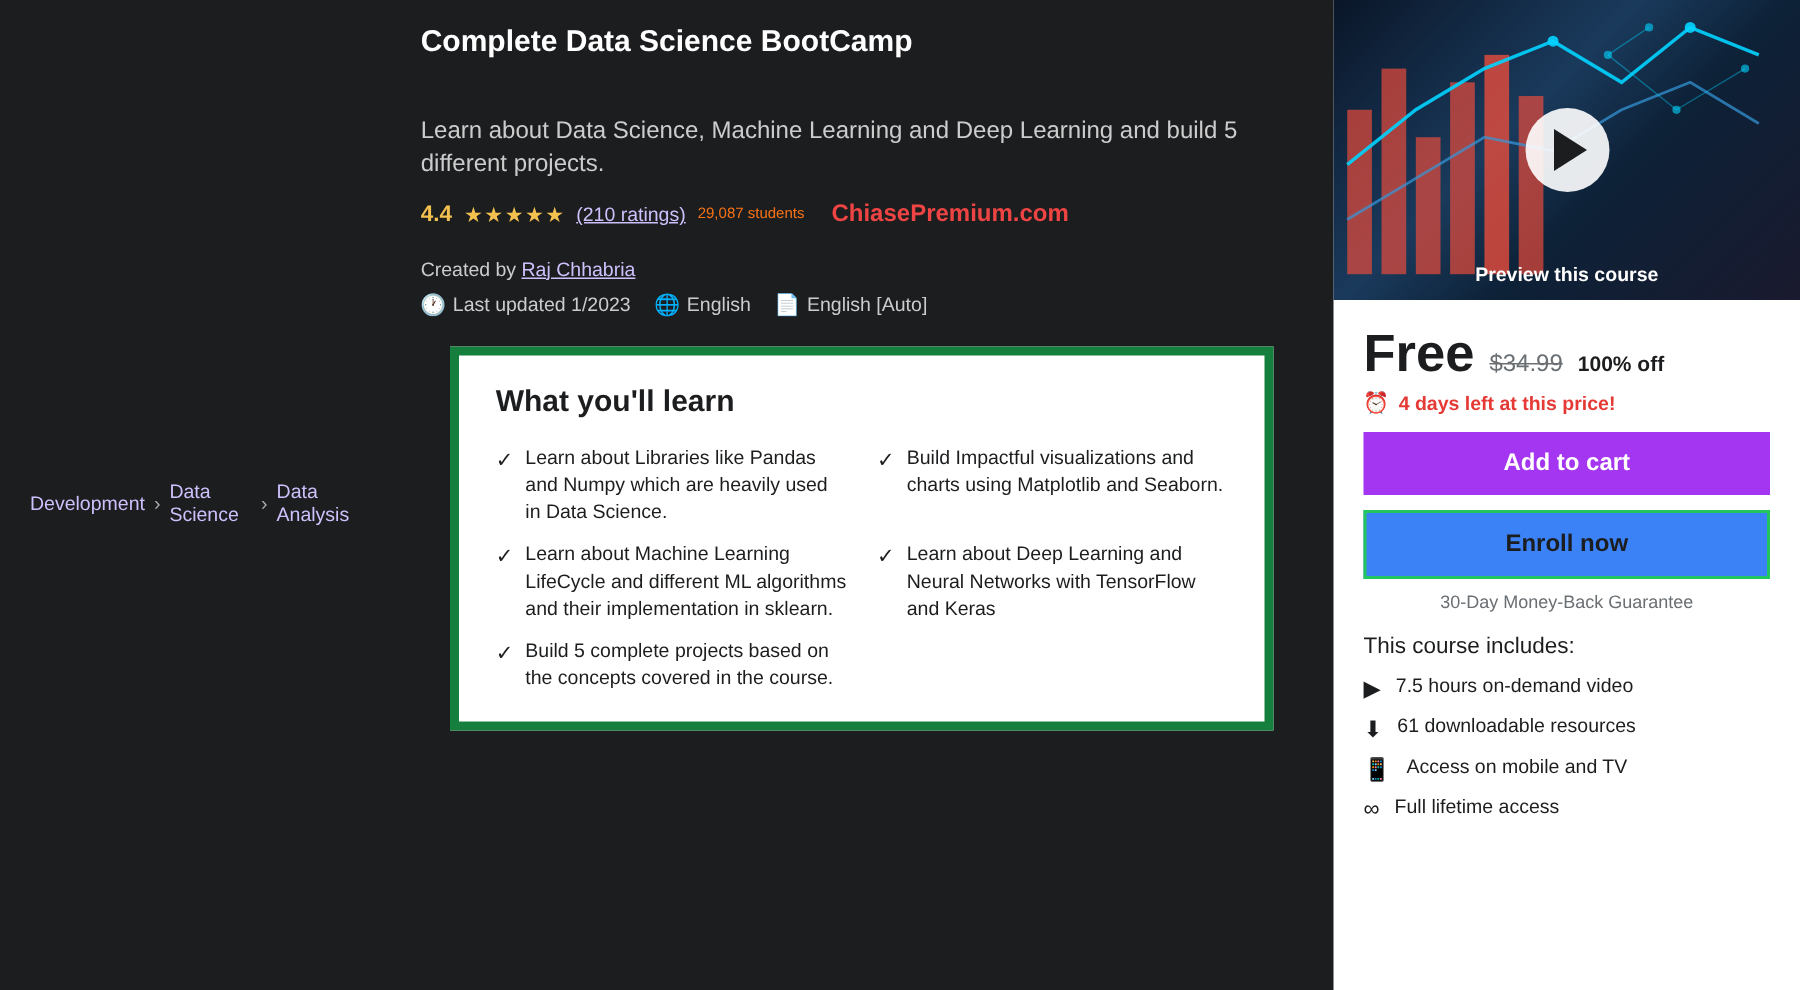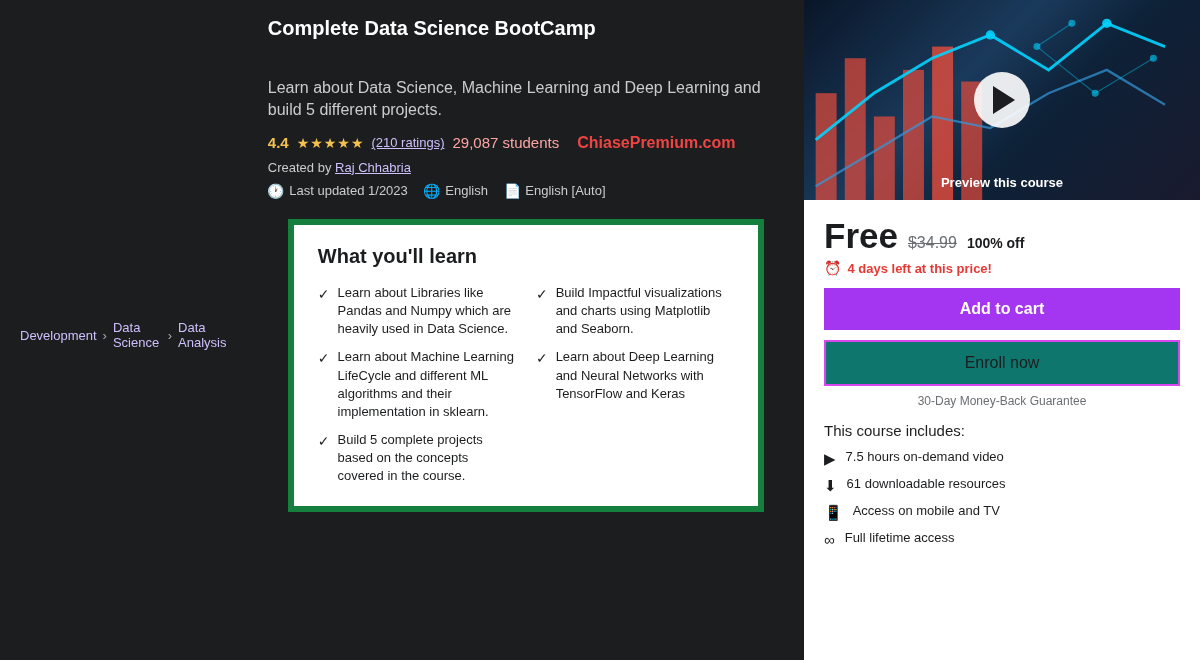--- a/index.html
+++ b/index.html
@@ -56,21 +56,21 @@
       margin-bottom: 12px;
       line-height: 1.4;
       max-width: 680px;
       margin-top: 37px;
     }
 
     .rating-row {
       display: flex;
       align-items: center;
       gap: 8px;
-      margin-bottom: 8px;
+      margin-bottom: 20px;
       flex-wrap: wrap;
     }
 
     .rating-score {
       color: #f4c150;
       font-weight: 700;
       font-size: 15px;
     }
 
     .stars {
@@ -87,22 +87,22 @@
       font-size: 14px;
     }
 
     .rating-count {
       color: #cec0fc;
       font-size: 13px;
       text-decoration: underline;
     }
 
     .students-count {
-      color: #fca5a5;
-      font-size: 15px;
+      color: #f97316;
+      font-size: 10px;
     }
 
     .watermark {
       color: #ef4444;
       font-size: 16px;
       font-weight: 700;
       margin-left: 10px;
     }
 
     .created-by {
@@ -129,21 +129,21 @@
       align-items: center;
       gap: 4px;
     }
 
     .meta-icon {
       font-size: 14px;
     }
 
     
     .right-col {
-      width: 396px;
+      width: 311px;
       background: #fff;
       color: #1c1d1f;
       position: relative;
       flex-shrink: 0;
     }
 
     .course-preview {
       width: 100%;
       height: 200px;
       background: linear-gradient(135deg, #0a1628 0%, #1a3a5c 40%, #0d2137 60%, #1a1a2e 100%);
@@ -237,25 +237,25 @@
       font-size: 16px;
       font-weight: 700;
       border: none;
       cursor: pointer;
       margin-bottom: 10px;
     }
 
     .btn-enroll {
       width: 100%;
       padding: 12px;
-      background: #0f766e;
+      background: #3b82f6;
       color: #1c1d1f;
       font-size: 16px;
-      font-weight: 400;
-      border: 2px solid #d946ef;
+      font-weight: 700;
+      border: 2px solid #22c55e;
       cursor: pointer;
       margin-bottom: 8px;
     }
 
     .money-back {
       text-align: center;
       font-size: 12px;
       color: #6a6f73;
       margin-bottom: 14px;
     }

